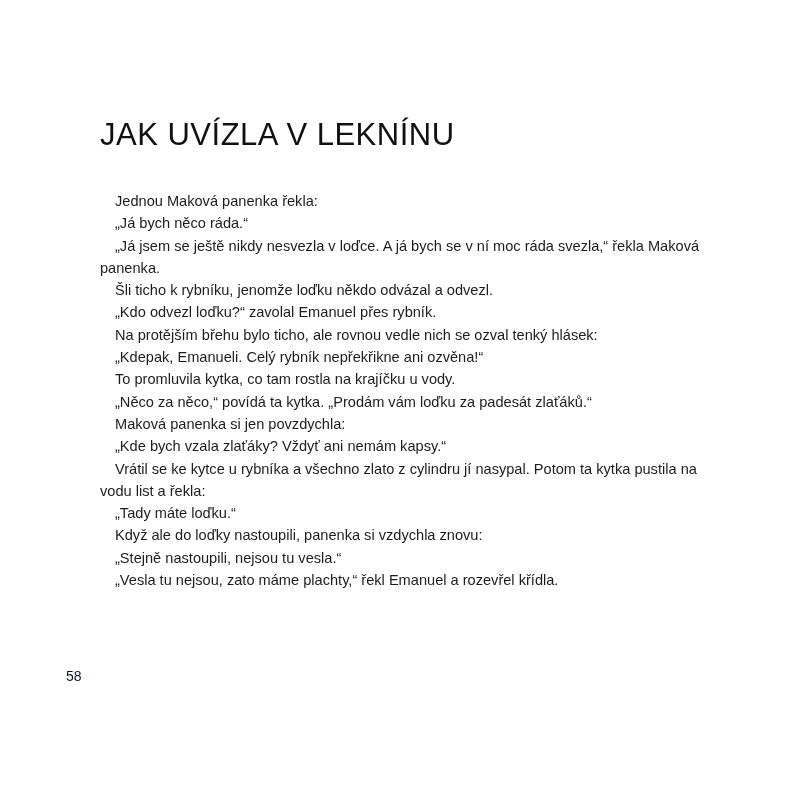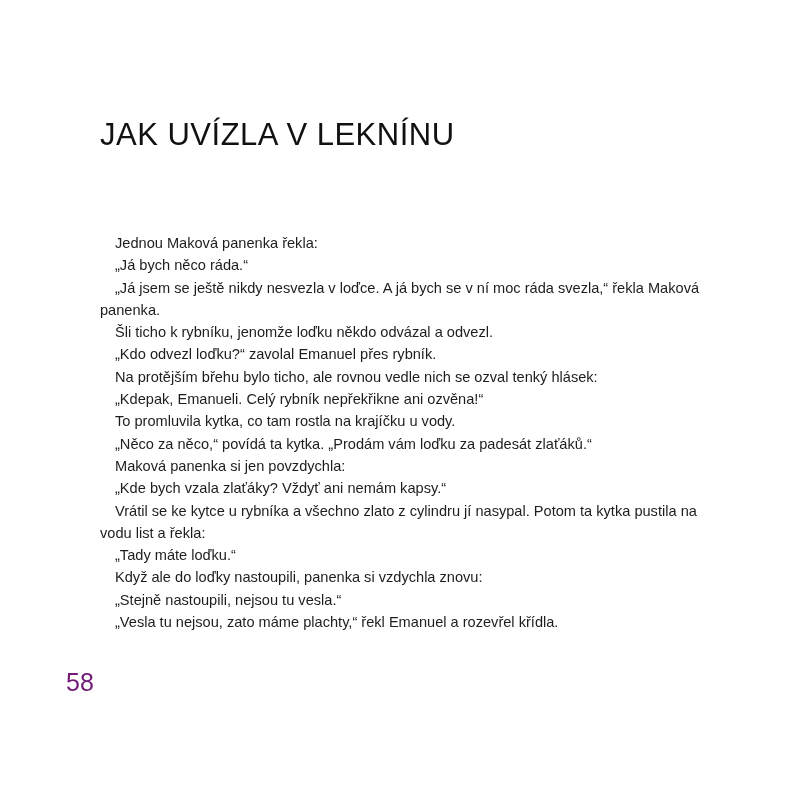--- a/index.html
+++ b/index.html
@@ -28,33 +28,32 @@
     white-space: nowrap;
   }
   .text-block {
     position: absolute;
     left: 100px;
     top: 190px;
     width: 604px;
     font-size: 14.6px;
     line-height: 22.3px;
     color: #1d1d1d;
-    margin-top: 42px;
   }
   .text-block p {
     margin: 0;
     padding: 0;
     text-indent: 15px;
   }
   .page-number {
     position: absolute;
     left: 66px;
     top: 668px;
-    font-size: 25px;
-    color: #701a75;
+    font-size: 14px;
+    color: #0f172a;
   }
 </style>
 </head>
 <body>
 
 <div class="page">
 
   <h1 class="chapter-title">JAK UVÍZLA V LEKNÍNU</h1>
 
   <div class="text-block">

